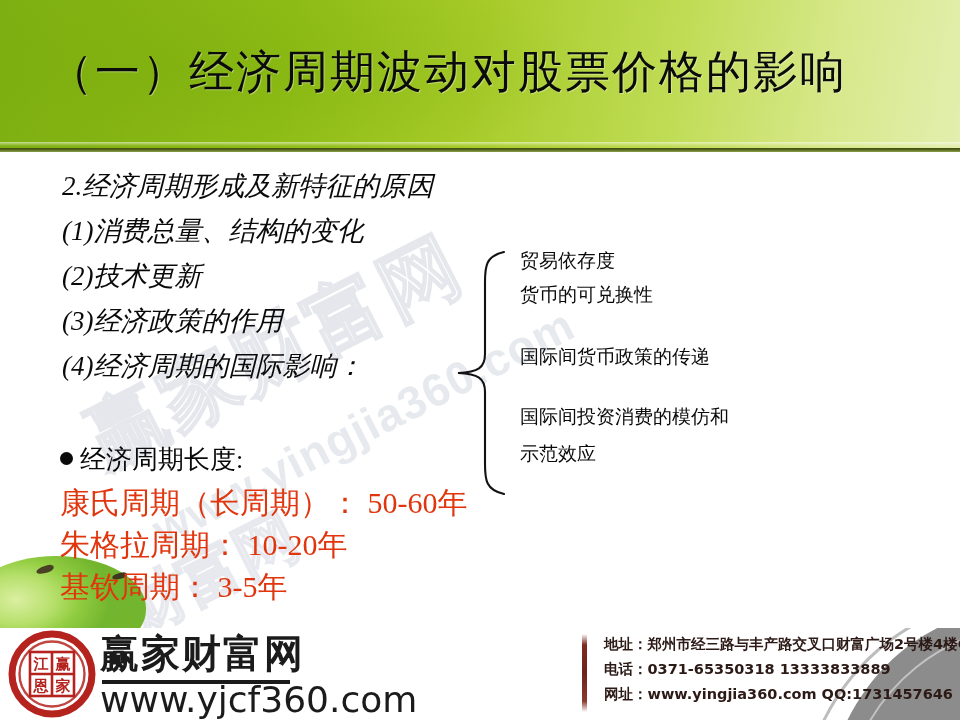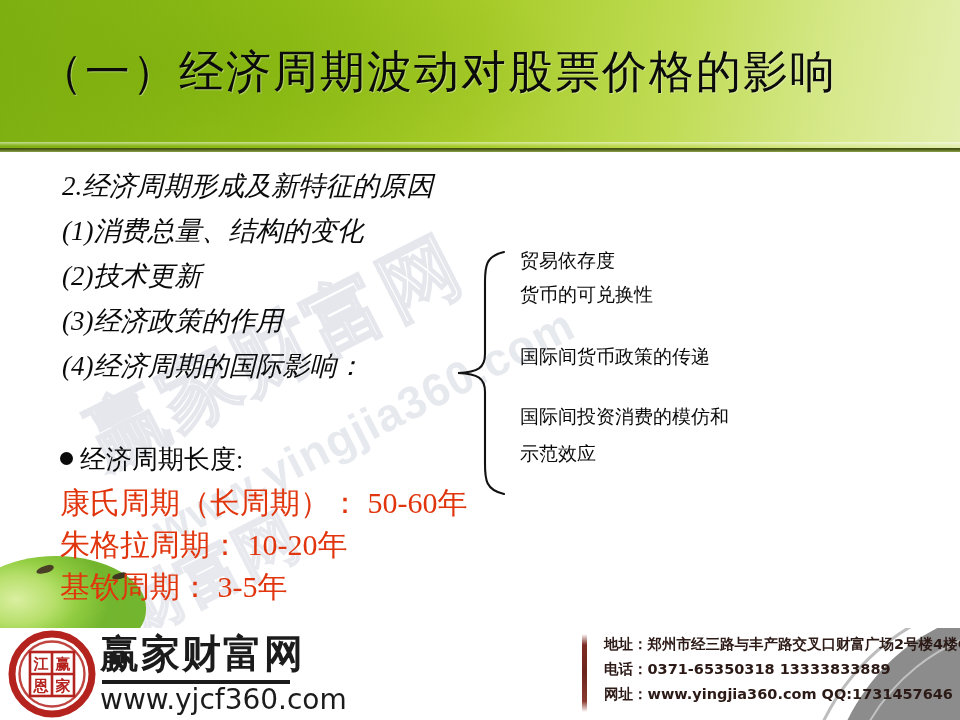--- a/index.html
+++ b/index.html
@@ -23,21 +23,21 @@
   }
   .header-edge{
     position:absolute;left:0;top:142px;width:960px;height:4px;
     background:linear-gradient(to bottom,rgba(255,255,255,.55),rgba(255,255,255,0));
   }
   .header-rule{
     position:absolute;left:0;top:148px;width:960px;height:4px;
     background:linear-gradient(to bottom,#3c4a10 0%,#55631c 40%,#8aa24a 100%);
   }
   .slide-title{
-    position:absolute;left:38px;top:44px;width:890px;
+    position:absolute;left:48px;top:44px;width:890px;
     font-family:"Liberation Serif","DejaVu Serif",serif;
     font-size:45px;line-height:56px;letter-spacing:2px;
     color:#0b0b0b;white-space:nowrap;
     text-shadow:1px 1px 0 rgba(255,255,255,.35);
   }
 
   
   .wm{position:absolute;pointer-events:none;color:#b9bfcc;opacity:.42;
       font-weight:bold;white-space:nowrap;}
   .wm1{left:70px;top:300px;font-size:78px;transform:rotate(-27deg);
@@ -123,21 +123,21 @@
     position:absolute;left:100px;top:632px;
     font-size:39px;line-height:44px;font-weight:bold;letter-spacing:2px;
     color:#1b1b1b;white-space:nowrap;
     font-family:"DejaVu Sans","Liberation Sans",sans-serif;
   }
   .logo-rule{
     position:absolute;left:102px;top:680px;width:188px;height:4px;background:#1b1b1b;
   }
   .logo-url{
     position:absolute;left:100px;top:684px;
-    font-size:28px;line-height:32px;color:#1b1b1b;letter-spacing:0px;
+    font-size:36px;line-height:32px;color:#1b1b1b;letter-spacing:0px;
     white-space:nowrap;font-weight:500;
     font-family:"DejaVu Sans","Liberation Sans",sans-serif;
   }
   .divider{
     position:absolute;left:582px;top:634px;width:5px;height:78px;
     background:linear-gradient(to bottom,#ffffff 0%,#7d2b22 14%,#6d241c 50%,#8a3a30 86%,#ffffff 100%);
   }
   .contact{position:absolute;left:604px;top:632px;width:356px;}
   .c-row{
     font-size:14.5px;line-height:25px;color:#2c1a16;white-space:nowrap;

